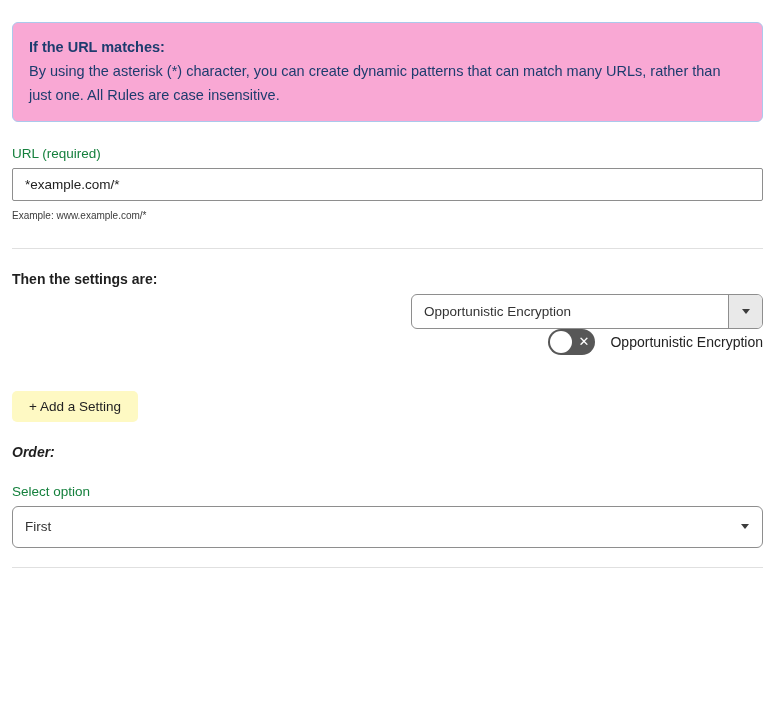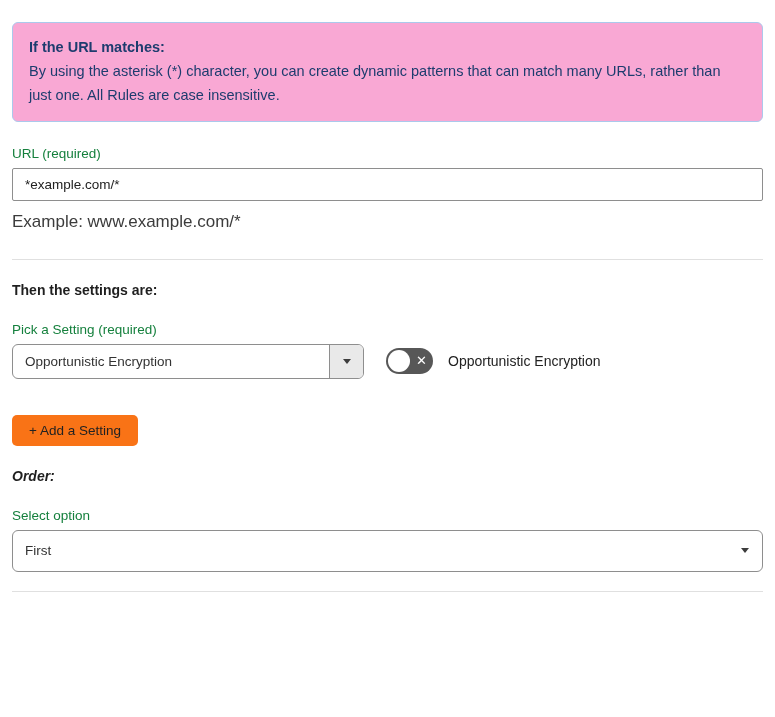--- a/index.html
+++ b/index.html
@@ -41,31 +41,31 @@
   .text-input {
     margin-top: 7px;
     width: 100%; height: 33px;
     border: 1px solid #8e8e8e; border-radius: 2px;
     padding: 0 12px;
     font-family: inherit; font-size: 13.5px; color: #222;
     background: #fff;
   }
   .helper {
     margin-top: 7px;
-    font-size: 17px; color: #3c3c3c; line-height: 1.6;
+    font-size: 10px; color: #3c3c3c; line-height: 1.6;
   }
 
   .divider { border: none; border-top: 1px solid #e0e0e0; margin: 24px 0 0 0; }
 
   .section-heading {
     margin-top: 22px;
     font-size: 14px; font-weight: bold; color: #1f1f1f;
   }
 
-  .setting-row { margin-top: 7px; display: flex; align-items: center; }
+  .setting-row { margin-top: 7px; display: flex; align-items: flex-end; flex-direction: column; }
 
   .select-box {
     height: 35px; background: #fff;
     border: 1px solid #8e8e8e; border-radius: 6px;
     display: flex; align-items: center; justify-content: space-between;
     overflow: hidden; cursor: pointer;
     font-size: 13.5px; color: #333;
   }
   .select-box.picker { width: 352px; }
   .select-box .value { padding-left: 12px; }
@@ -94,21 +94,21 @@
   }
   .toggle .off-glyph {
     position: absolute; right: 6px; top: 50%;
     transform: translateY(-52%);
     color: #ffffff; font-size: 13px; line-height: 1;
   }
   .toggle-label { margin-left: 15px; font-size: 14px; color: #222; }
 
   .gray-btn {
     height: 31px; padding: 3px 17px;
-    background: #f97316; border: none; border-radius: 5px;
+    background: #fef9c3; border: none; border-radius: 5px;
     font-family: inherit; font-size: 13.5px; color: #222;
     cursor: pointer;
   }
   .add-setting-btn { margin-top: 36px; }
 
   .order-select { width: 100%; height: 42px; margin-top: 7px; }
   .order-select .plain-arrow {
     padding-right: 13px; display: flex; align-items: center;
   }
 
@@ -126,21 +126,20 @@
   </div>
 
   <label class="field-label">URL (required)</label>
   <input type="text" class="text-input" value="*example.com/*" style="">
   <div class="helper">Example: www.example.com/*</div>
 
   <hr class="divider">
 
   <h2 class="section-heading">Then the settings are:</h2>
 
-  <label class="field-label">Pick a Setting (required)</label>
 
   <div class="setting-row">
     <div class="select-box picker">
       <span class="value">Opportunistic Encryption</span>
       <span class="arrow-seg">
         <span class="caret"></span>
       </span>
     </div>
 
     <div class="toggle-wrap">

